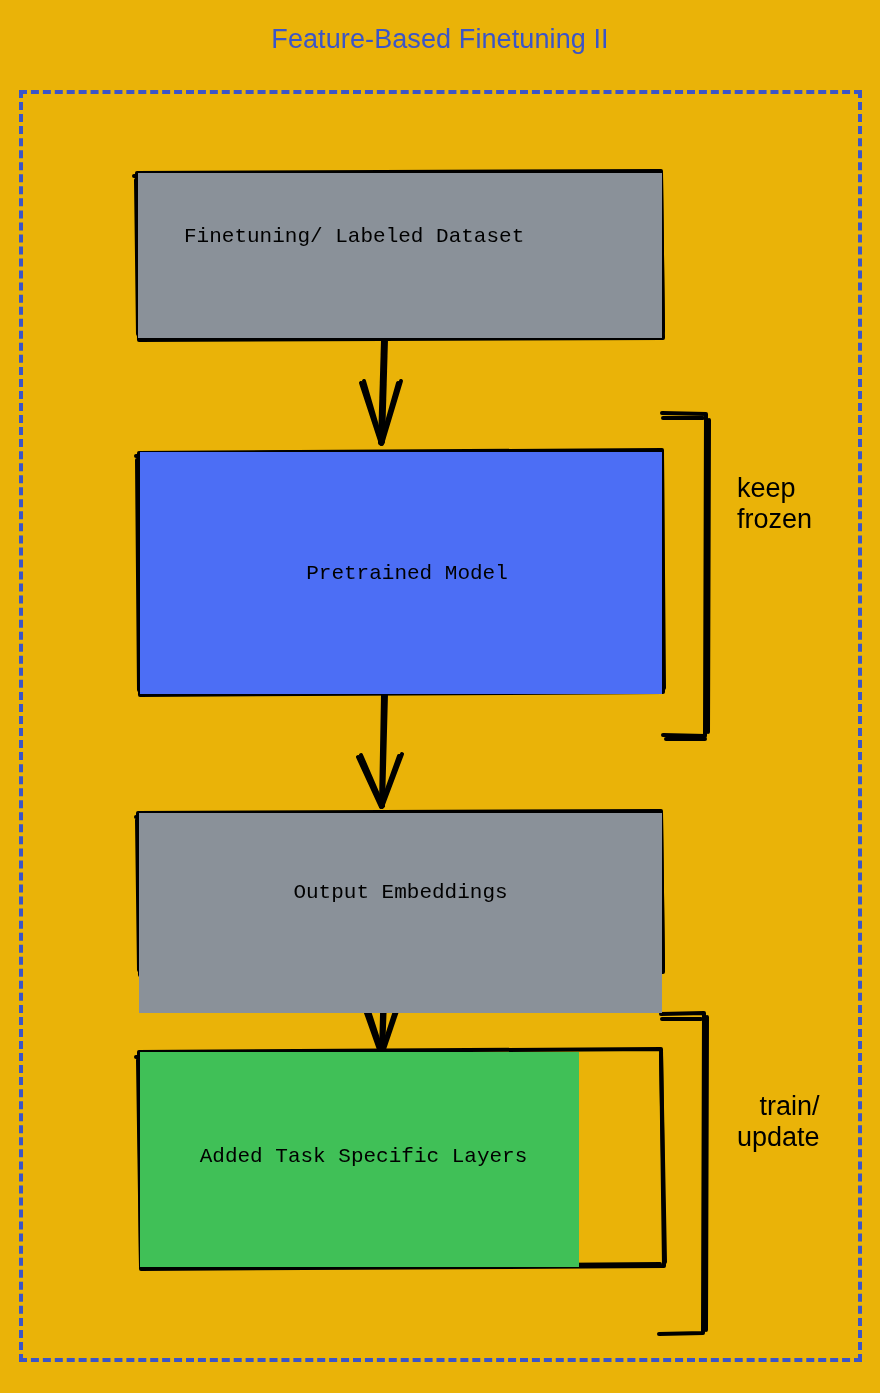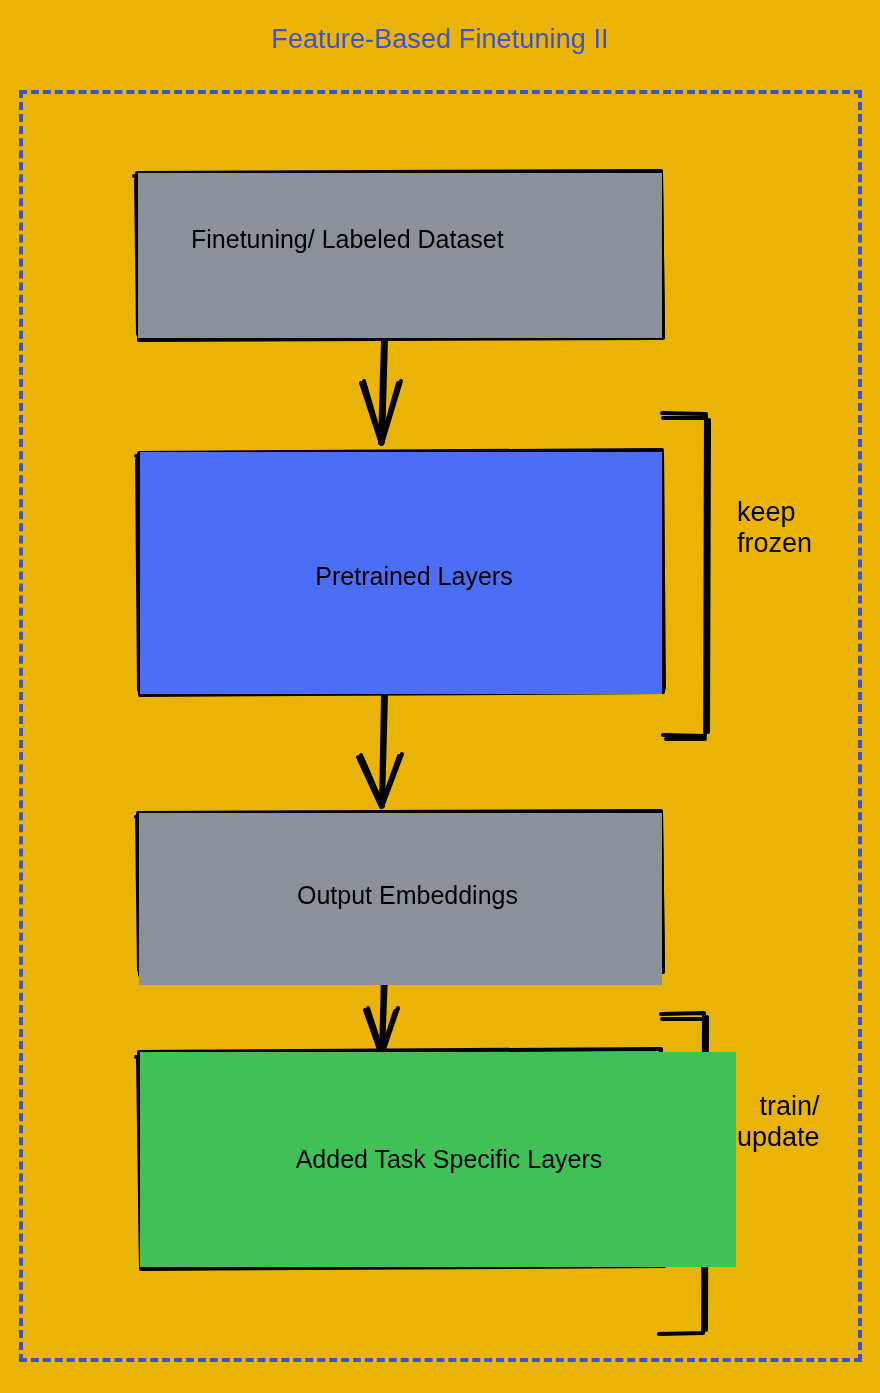--- a/index.html
+++ b/index.html
@@ -44,26 +44,26 @@
     box-sizing: border-box;
   }
   .node-fill {
     position: absolute;
     left: 0; top: 0;
     width: 100%;
     height: 100%;
   }
   .node-label {
     position: absolute;
-    left: 7px;
+    left: 0;
     width: 100%;
     text-align: center;
-    font-size: 25px;
+    font-size: 21px;
     color: #000000;
-    font-family: Liberation Sans, sans-serif;
+    font-family: Liberation Mono, monospace;
     white-space: nowrap;
     pointer-events: none;
   }
   .side-label {
     position: absolute;
     font-size: 27px;
     line-height: 1.16;
     color: #000000;
     font-family: "Liberation Sans", sans-serif;
     white-space: pre-line;
@@ -148,32 +148,32 @@
     </g>
   </svg>
 
   <div class="node-box" style="left:138px; top:173px; width:524px; height:165px;">
     <div class="node-fill" style="background:#8a9199;"></div>
     <div class="node-label" style="top:52px; padding-left:46px; text-align:left;">Finetuning/ Labeled Dataset</div>
   </div>
 
   <div class="node-box" style="left:140px; top:452px; width:522px; height:242px;">
     <div class="node-fill" style="background:#4c6ef5;"></div>
-    <div class="node-label" style="top:110px; padding-left:6px;">Pretrained Layers</div>
+    <div class="node-label" style="top:110px; padding-left:6px;">Pretrained Model</div>
   </div>
 
-  <div class="node-box" style="left:139px; top:813px; width:523px; height:172px;">
+  <div class="node-box" style="left:139px; top:813px; width:523px; height:200px;">
     <div class="node-fill" style="background:#8a9199;"></div>
     <div class="node-label" style="top:68px; padding-left:0px;">Output Embeddings</div>
   </div>
 
-  <div class="node-box" style="left:140px; top:1052px; width:596px; height:215px;">
+  <div class="node-box" style="left:140px; top:1052px; width:439px; height:215px;">
     <div class="node-fill" style="background:#40c057;"></div>
     <div class="node-label" style="top:93px; padding-left:4px;">Added Task Specific Layers</div>
   </div>
 
-  <div class="side-label" style="left:737px; top:497px;">keep
+  <div class="side-label" style="left:737px; top:473px;">keep
 frozen</div>
 
   <div class="side-label" style="left:737px; top:1091px;text-align:right;">train/
 update</div>
 
 </div>
 
 </body></html>

